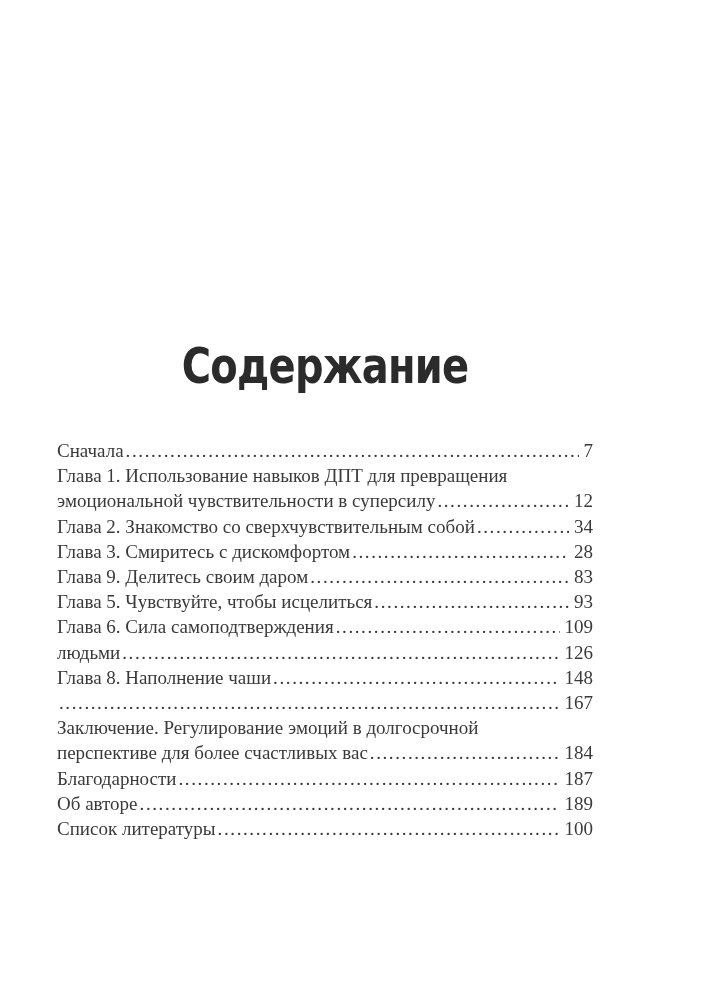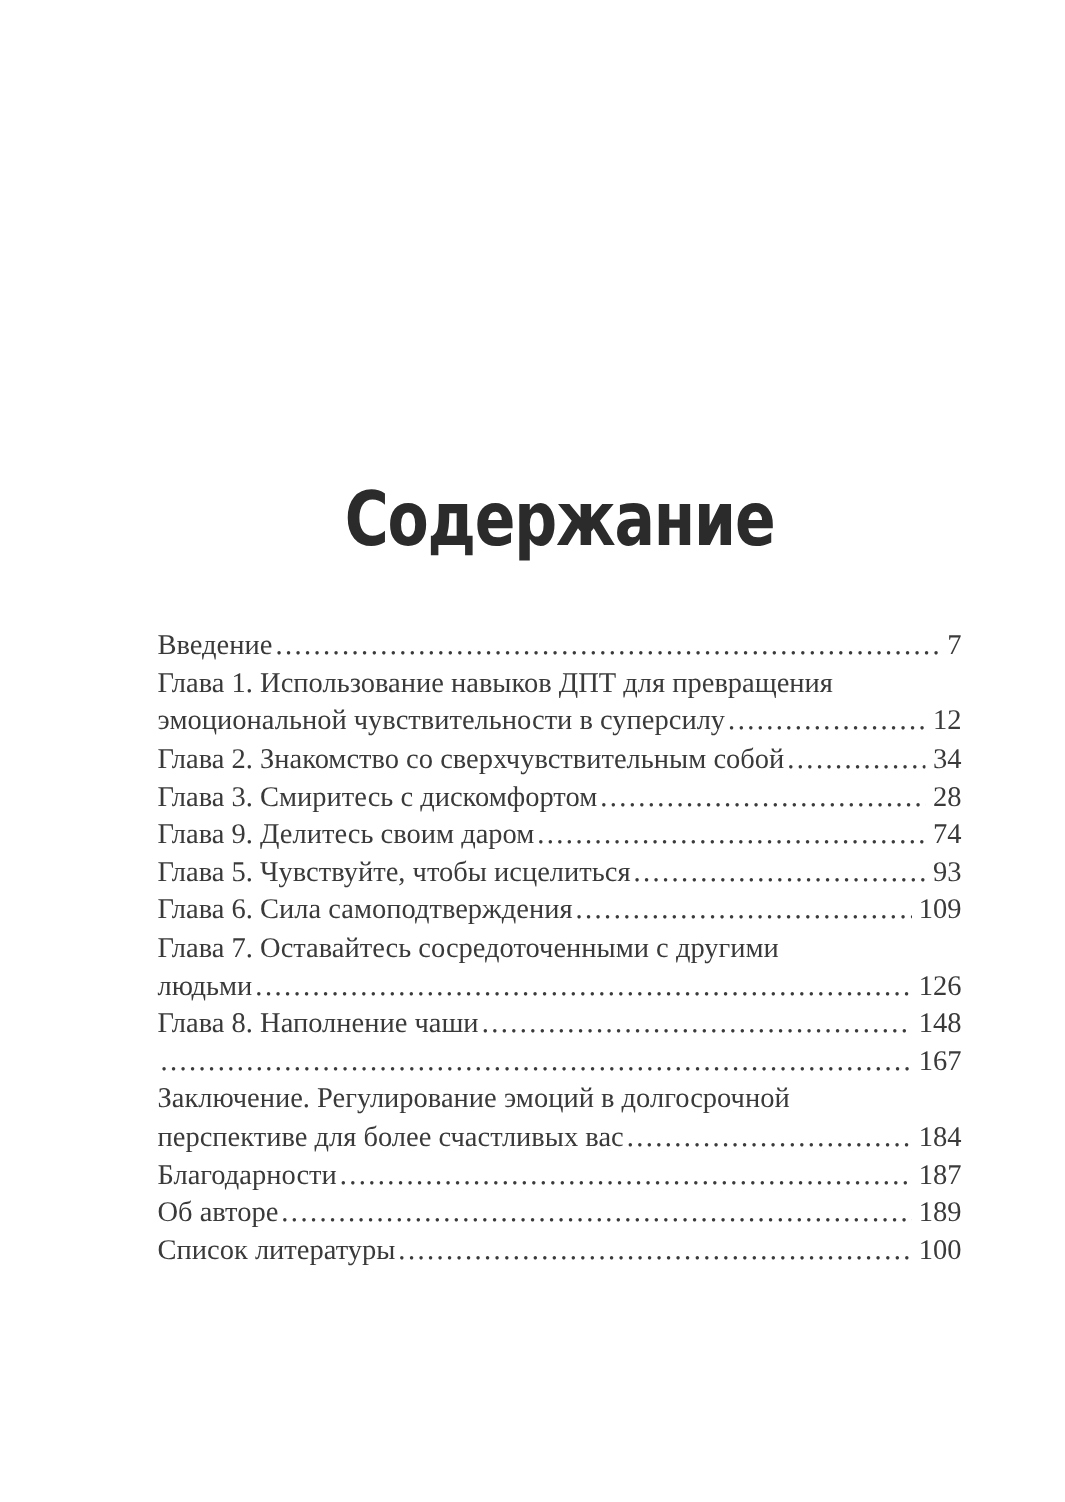--- a/index.html
+++ b/index.html
@@ -11,23 +11,22 @@
     position: relative;
     width: 710px;
     height: 1001px;
     background: #ffffff;
     overflow: hidden;
     font-family: "Liberation Serif", serif;
   }
   .content {
     position: absolute;
     left: 57px;
-    top: 316px;
+    top: 336px;
     width: 536px;
-    margin-left: 48px;
   }
   .title {
     margin: 0;
     text-align: center;
     font-family: "DejaVu Sans", "Liberation Sans", sans-serif;
     font-weight: bold;
     font-size: 50px;
     line-height: 60px;
     color: #2b2b2b;
     letter-spacing: -1px;
@@ -73,21 +72,21 @@
 </style>
 </head>
 <body>
 
 <div class="page">
   <div class="content">
     <h1 class="title"><span class="title-inner">Содержание</span></h1>
     <nav class="toc" id="toc">
         <div class="entry">
           <div class="line last">
-            <span class="label">Введение</span>
+            <span class="label">Сначала</span>
             <span class="dots">........................................................................................................................................................................................................</span>
             <span class="pagenum">7</span>
           </div>
         </div>
         <div class="entry">
           <div class="line plain">Глава 1. Использование навыков ДПТ для превращения</div>
           <div class="line last">
             <span class="label">эмоциональной чувствительности в суперсилу</span>
             <span class="dots">........................................................................................................................................................................................................</span>
             <span class="pagenum">12</span>
@@ -104,39 +103,38 @@
           <div class="line last">
             <span class="label">Глава 3. Смиритесь с дискомфортом</span>
             <span class="dots">........................................................................................................................................................................................................</span>
             <span class="pagenum">28</span>
           </div>
         </div>
         <div class="entry">
           <div class="line last">
             <span class="label">Глава 9. Делитесь своим даром</span>
             <span class="dots">........................................................................................................................................................................................................</span>
-            <span class="pagenum">74</span>
+            <span class="pagenum">83</span>
           </div>
         </div>
         <div class="entry">
           <div class="line last">
             <span class="label">Глава 5. Чувствуйте, чтобы исцелиться</span>
             <span class="dots">........................................................................................................................................................................................................</span>
             <span class="pagenum">93</span>
           </div>
         </div>
         <div class="entry">
           <div class="line last">
             <span class="label">Глава 6. Сила самоподтверждения</span>
             <span class="dots">........................................................................................................................................................................................................</span>
             <span class="pagenum">109</span>
           </div>
         </div>
         <div class="entry">
-          <div class="line plain">Глава 7. Оставайтесь сосредоточенными с другими</div>
           <div class="line last">
             <span class="label">людьми</span>
             <span class="dots">........................................................................................................................................................................................................</span>
             <span class="pagenum">126</span>
           </div>
         </div>
         <div class="entry">
           <div class="line last">
             <span class="label">Глава 8. Наполнение чаши</span>
             <span class="dots">........................................................................................................................................................................................................</span>

